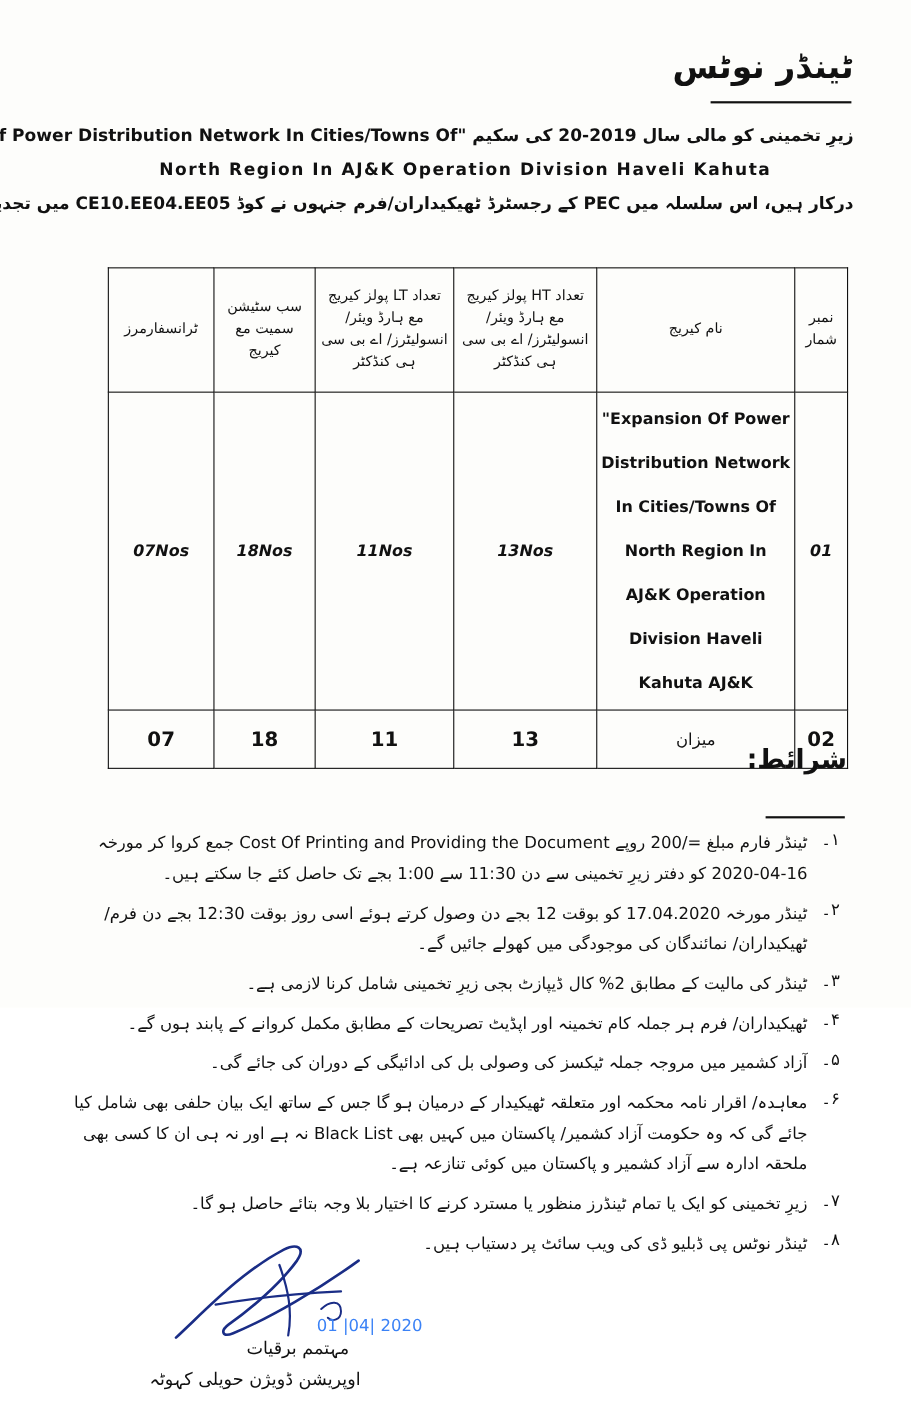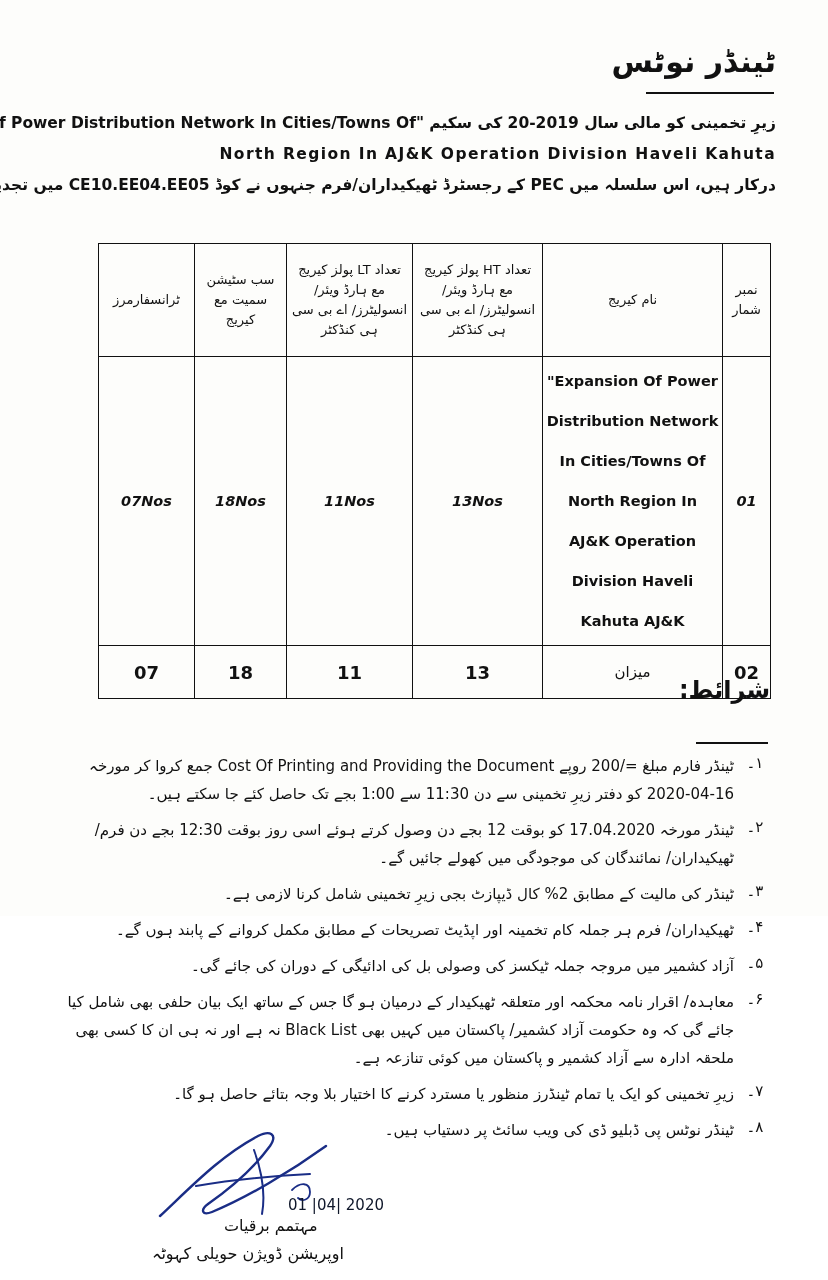--- a/index.html
+++ b/index.html
@@ -54,20 +54,21 @@
   }
   .intro-line {
     display: block;
     font-family: "DejaVu Sans", sans-serif;
     font-size: 15.5px;
     line-height: 31px;
     font-weight: bold;
     white-space: nowrap;
   }
   .intro-line.l2 {
+    text-align: center;
     letter-spacing: 1.4px;
     direction: ltr;
   }
 
   
   .tbl-wrap {
     position: absolute;
     top: 243px;
     left: 98px;
     width: 634px;
@@ -181,35 +182,35 @@
     width: 240px;
     height: 96px;
     pointer-events: none;
   }
   .sig-date {
     position: absolute;
     left: 288px;
     top: 1196px;
     font-family: "DejaVu Sans", sans-serif;
     font-size: 15px;
-    color: #0f172a;
+    color: #3b82f6;
     direction: ltr;
   }
   .sig-name {
     position: absolute;
     left: 196px;
     top: 1216px;
     font-family: "DejaVu Sans", sans-serif;
     font-size: 16px;
     direction: rtl;
     margin-left: 28px;
   }
   .sig-office {
     position: absolute;
-    left: 152px;
+    left: 136px;
     top: 1244px;
     font-family: "DejaVu Sans", sans-serif;
     font-size: 16px;
     direction: rtl;
     text-align: center;
   }
 </style>
 </head>
 <body>
 

